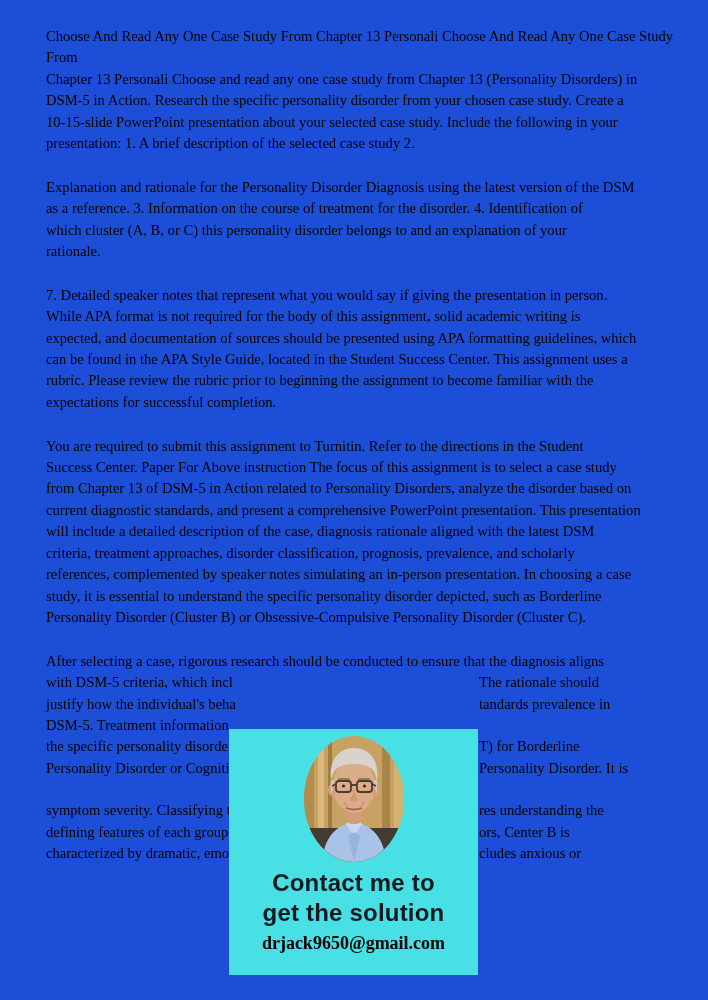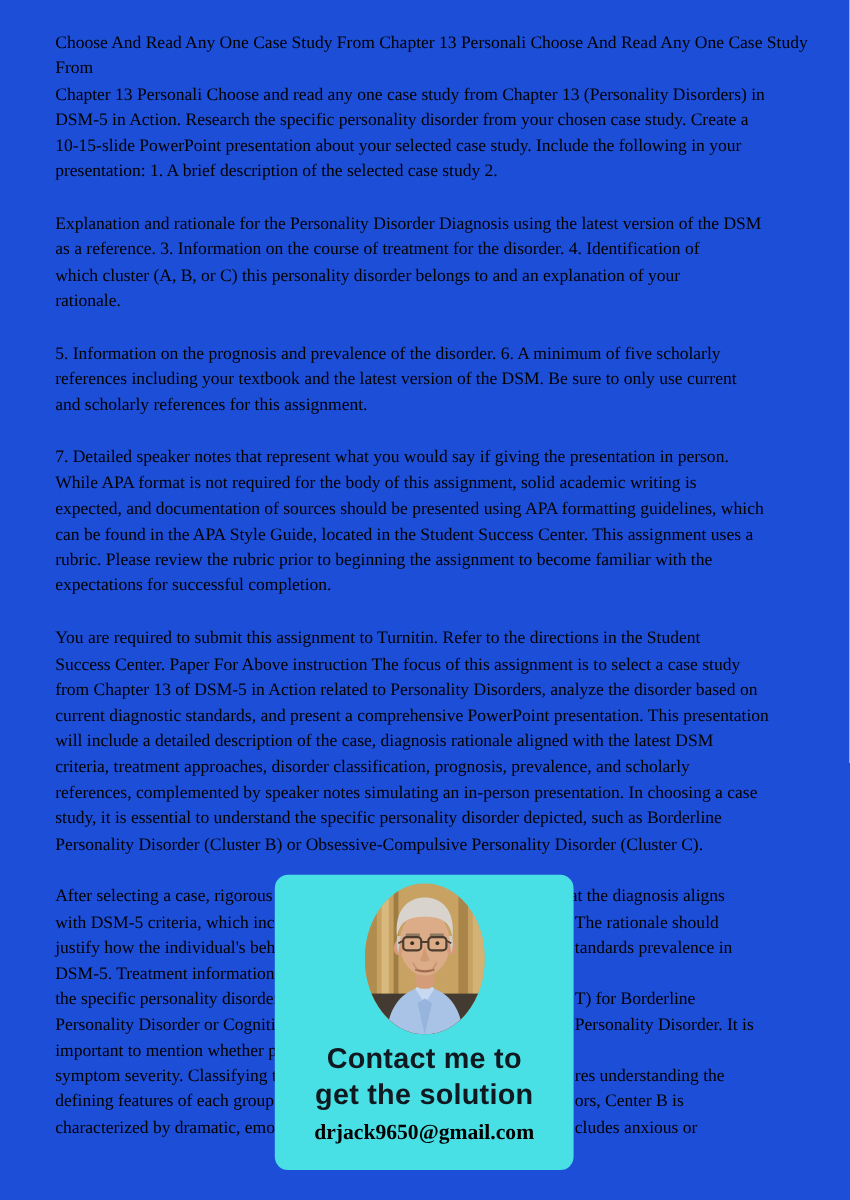--- a/index.html
+++ b/index.html
@@ -42,21 +42,20 @@
   
   .overlay {
     position: absolute;
     left: 229px;
     top: 729px;
     width: 249px;
     height: 246px;
     background: #48e0e5;
     z-index: 10;
     text-align: center;
-    border-radius: 11px;
   }
   .photo-oval {
     position: absolute;
     left: 75px;
     top: 7px;
     width: 100px;
     height: 126px;
     border-radius: 50%;
     overflow: hidden;
   }
@@ -92,23 +91,20 @@
   <div class="content">
     <p>Choose And Read Any One Case Study From Chapter 13 Personali Choose And Read Any One Case Study From
 Chapter 13 Personali Choose and read any one case study from Chapter 13 (Personality Disorders) in
 DSM-5 in Action. Research the specific personality disorder from your chosen case study. Create a
 10-15-slide PowerPoint presentation about your selected case study. Include the following in your
 presentation: 1. A brief description of the selected case study 2.</p>
     <p>Explanation and rationale for the Personality Disorder Diagnosis using the latest version of the DSM
 as a reference. 3. Information on the course of treatment for the disorder. 4. Identification of
 which cluster (A, B, or C) this personality disorder belongs to and an explanation of your
 rationale.</p>
-    <p>5. Information on the prognosis and prevalence of the disorder. 6. A minimum of five scholarly
-references including your textbook and the latest version of the DSM. Be sure to only use current
-and scholarly references for this assignment.</p>
     <p>7. Detailed speaker notes that represent what you would say if giving the presentation in person.
 While APA format is not required for the body of this assignment, solid academic writing is
 expected, and documentation of sources should be presented using APA formatting guidelines, which
 can be found in the APA Style Guide, located in the Student Success Center. This assignment uses a
 rubric. Please review the rubric prior to beginning the assignment to become familiar with the
 expectations for successful completion.</p>
     <p>You are required to submit this assignment to Turnitin. Refer to the directions in the Student
 Success Center. Paper For Above instruction The focus of this assignment is to select a case study
 from Chapter 13 of DSM-5 in Action related to Personality Disorders, analyze the disorder based on
 current diagnostic standards, and present a comprehensive PowerPoint presentation. This presentation
@@ -118,21 +114,21 @@
 study, it is essential to understand the specific personality disorder depicted, such as Borderline
 Personality Disorder (Cluster B) or Obsessive-Compulsive Personality Disorder (Cluster C).</p>
 
     <div class="covered-paragraph">
       <div class="mline">After selecting a case, rigorous research should be conducted to ensure that the diagnosis aligns</div>
       <div class="mline"><span class="frag-left">with DSM-5 criteria, which incl</span><span class="frag-right">The rationale should</span></div>
       <div class="mline"><span class="frag-left">justify how the individual's beha</span><span class="frag-right">tandards prevalence in</span></div>
       <div class="mline"><span class="frag-left">DSM-5. Treatment information</span></div>
       <div class="mline"><span class="frag-left">the specific personality disorder</span><span class="frag-right">T) for Borderline</span></div>
       <div class="mline"><span class="frag-left">Personality Disorder or Cognitiv</span><span class="frag-right">Personality Disorder. It is</span></div>
-      <div class="mline"><span class="frag-left">important to mention whether p</span></div>
+      <div class="mline"></div>
       <div class="mline"><span class="frag-left">symptom severity. Classifying t</span><span class="frag-right">res understanding the</span></div>
       <div class="mline"><span class="frag-left">defining features of each group:</span><span class="frag-right">ors, Center B is</span></div>
       <div class="mline"><span class="frag-left">characterized by dramatic, emot</span><span class="frag-right">cludes anxious or</span></div>
     </div>
   </div>
 
   <div class="overlay">
     <div class="photo-oval">
       <svg viewBox="0 0 100 126" xmlns="http://www.w3.org/2000/svg">
 

